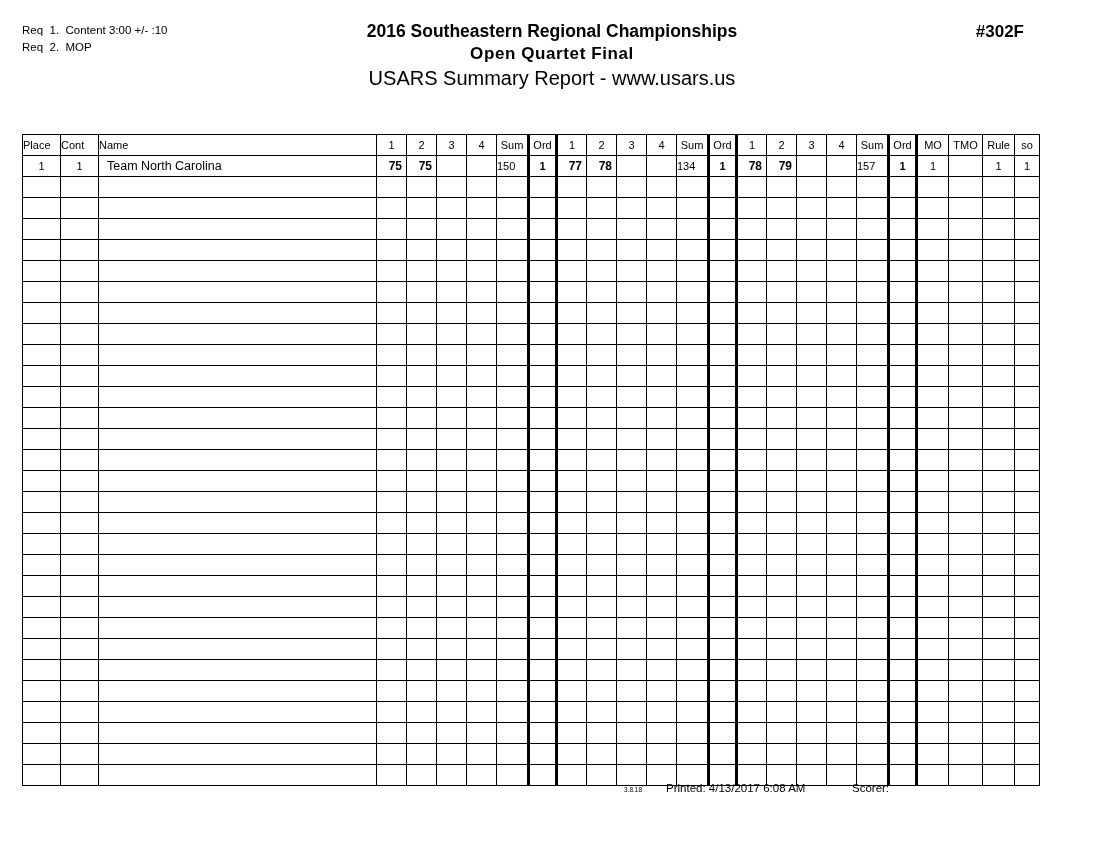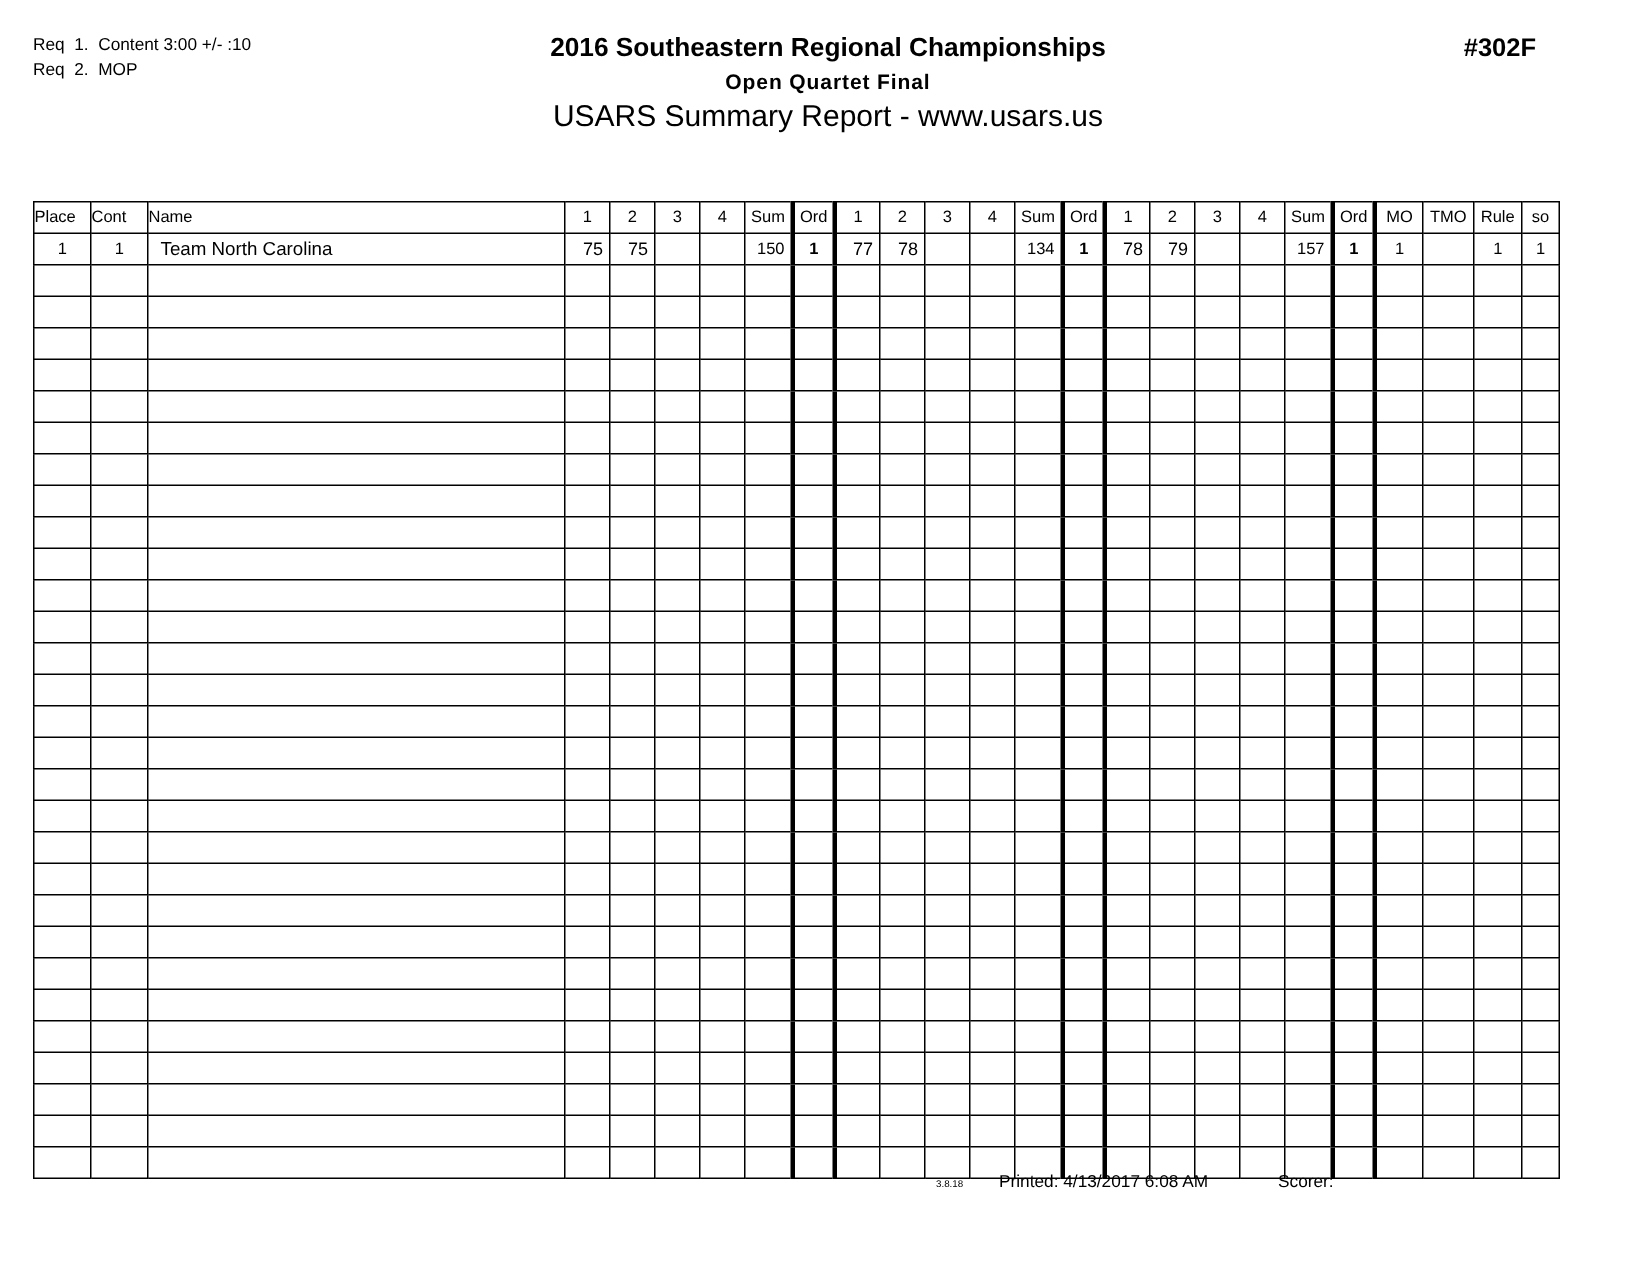--- a/index.html
+++ b/index.html
@@ -45,21 +45,21 @@
     font-size: 17.5px;
     font-weight: bold;
     letter-spacing: 0px;
     line-height: 22px;
   }
   .title-sub {
     font-size: 14.5px;
     line-height: 20px;
   }
   .title-event {
-    font-size: 14px;
+    font-size: 17px;
     font-weight: bold;
     line-height: 24px;
     letter-spacing: 0.6px;
   }
   .title-report {
     font-size: 20px;
     line-height: 24px;
   }
 
   
@@ -107,25 +107,25 @@
     font-weight: bold;
   }
   .data-row td.name {
     text-align: left;
     padding-left: 8px;
     font-size: 12.5px;
   }
   .data-row td.num {
     text-align: right;
     padding-right: 4px;
-    font-weight: normal;
+    font-weight: bold;
     font-size: 12px;
   }
   .data-row td.sum {
-    text-align: right;
+    text-align: left;
     padding-right: 4px;
     font-weight: normal;
   }
   .data-row td.ord {
     font-weight: bold;
   }
   .blank-row td { height: 20.4px; }
 
   
   .bl-thick { border-left: 3px solid #000 !important; }

